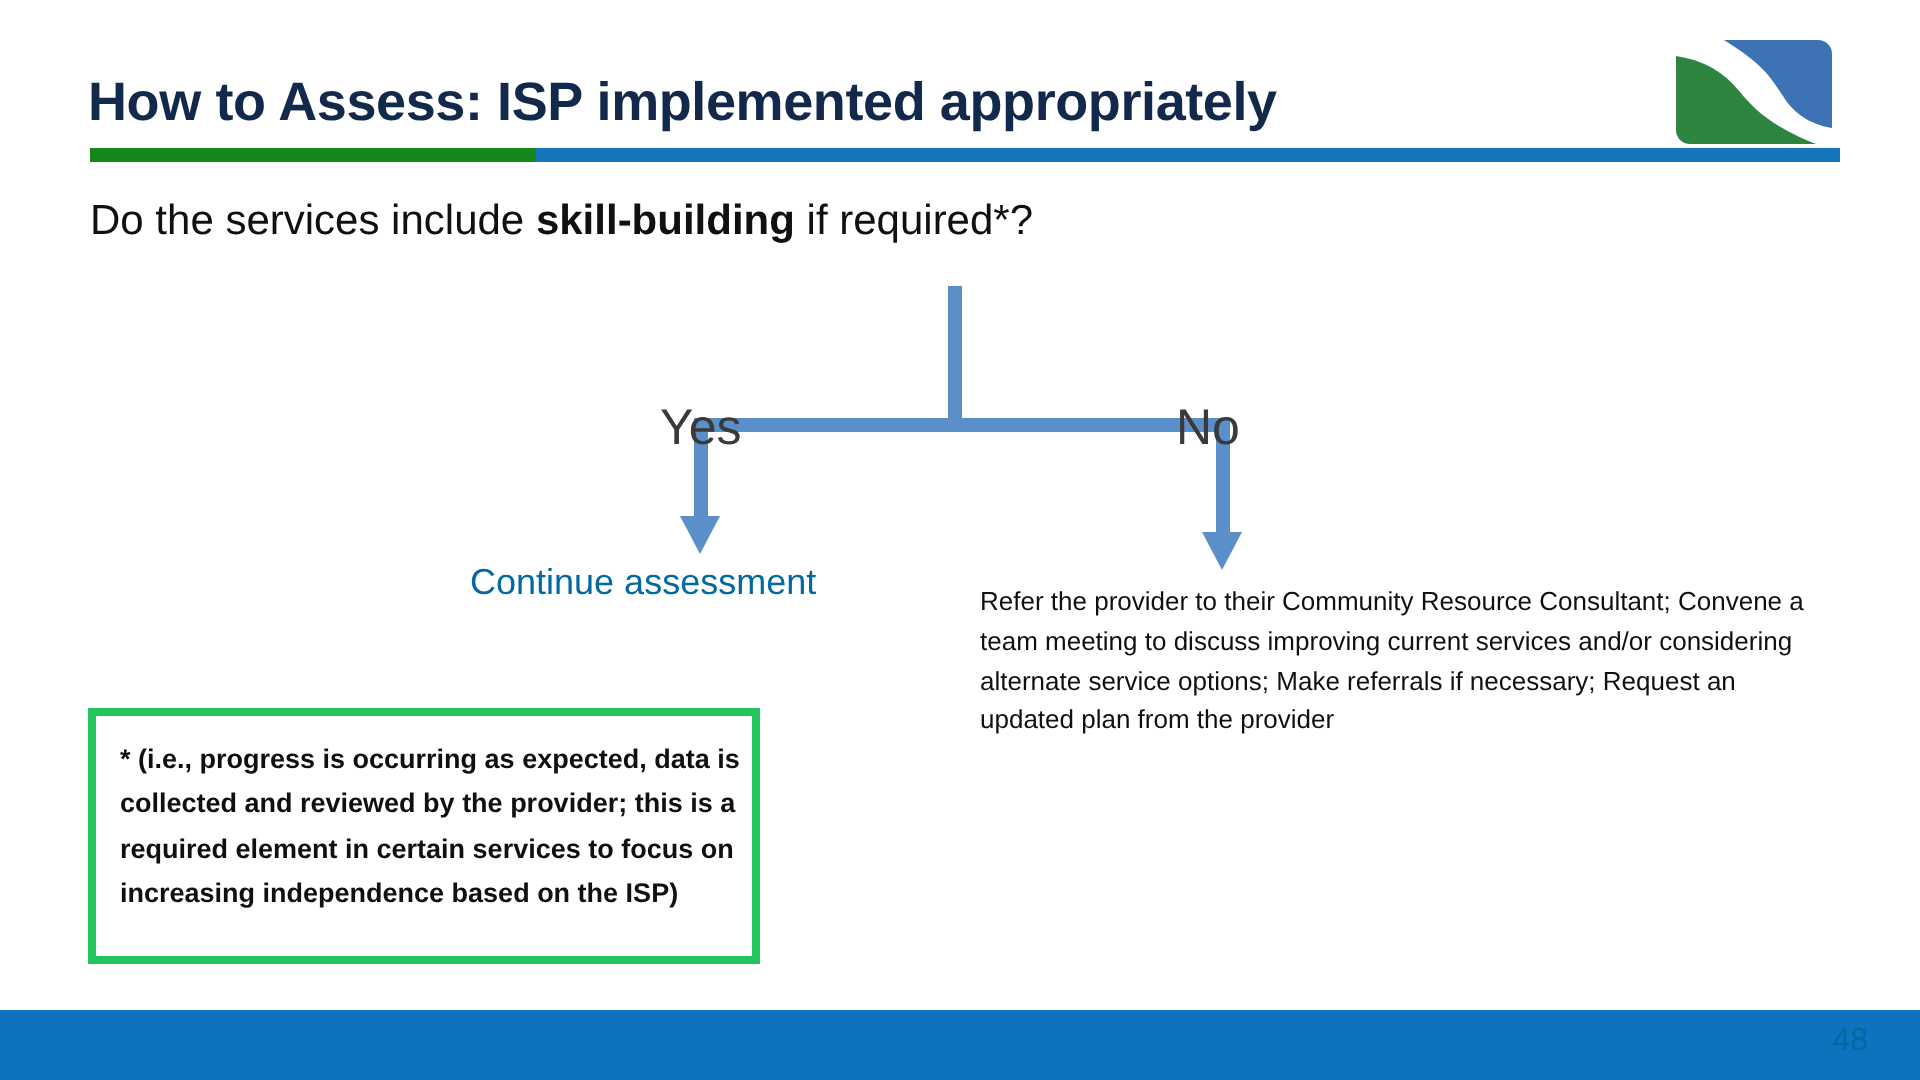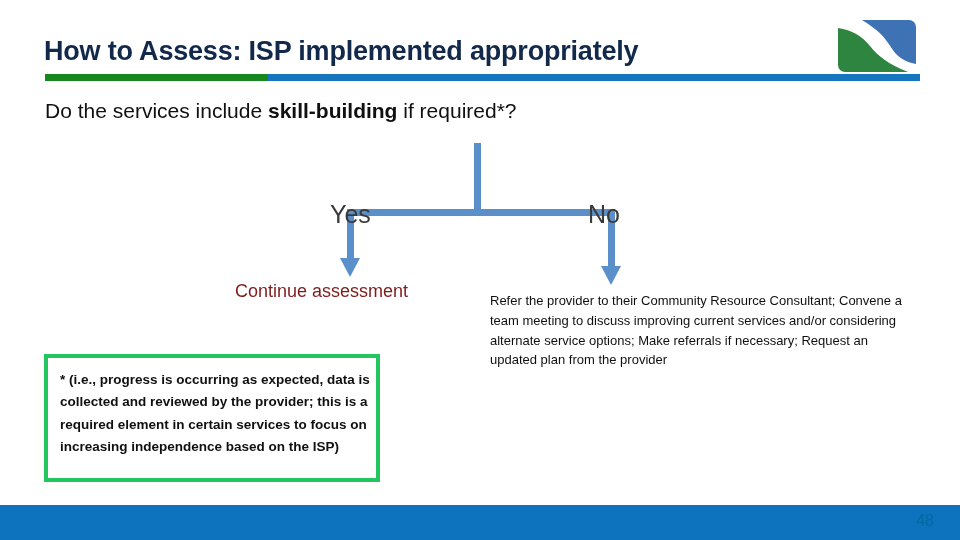--- a/index.html
+++ b/index.html
@@ -119,21 +119,21 @@
   }
   .label-yes { left: 330px; top: 172px; margin-top: 28px; }
   .label-no  { left: 588px; top: 172px; margin-top: 28px; }
 
   
   .outcome-left {
     position: absolute;
     left: 235px;
     top: 281px;
     font-size: 18px;
-    color: #7f1d1d;
+    color: #0369a1;
     white-space: nowrap;
   }
   .outcome-right {
     position: absolute;
     left: 490px;
     top: 291px;
     width: 420px;
     font-size: 13px;
     line-height: 1.52;
     color: #101010;

